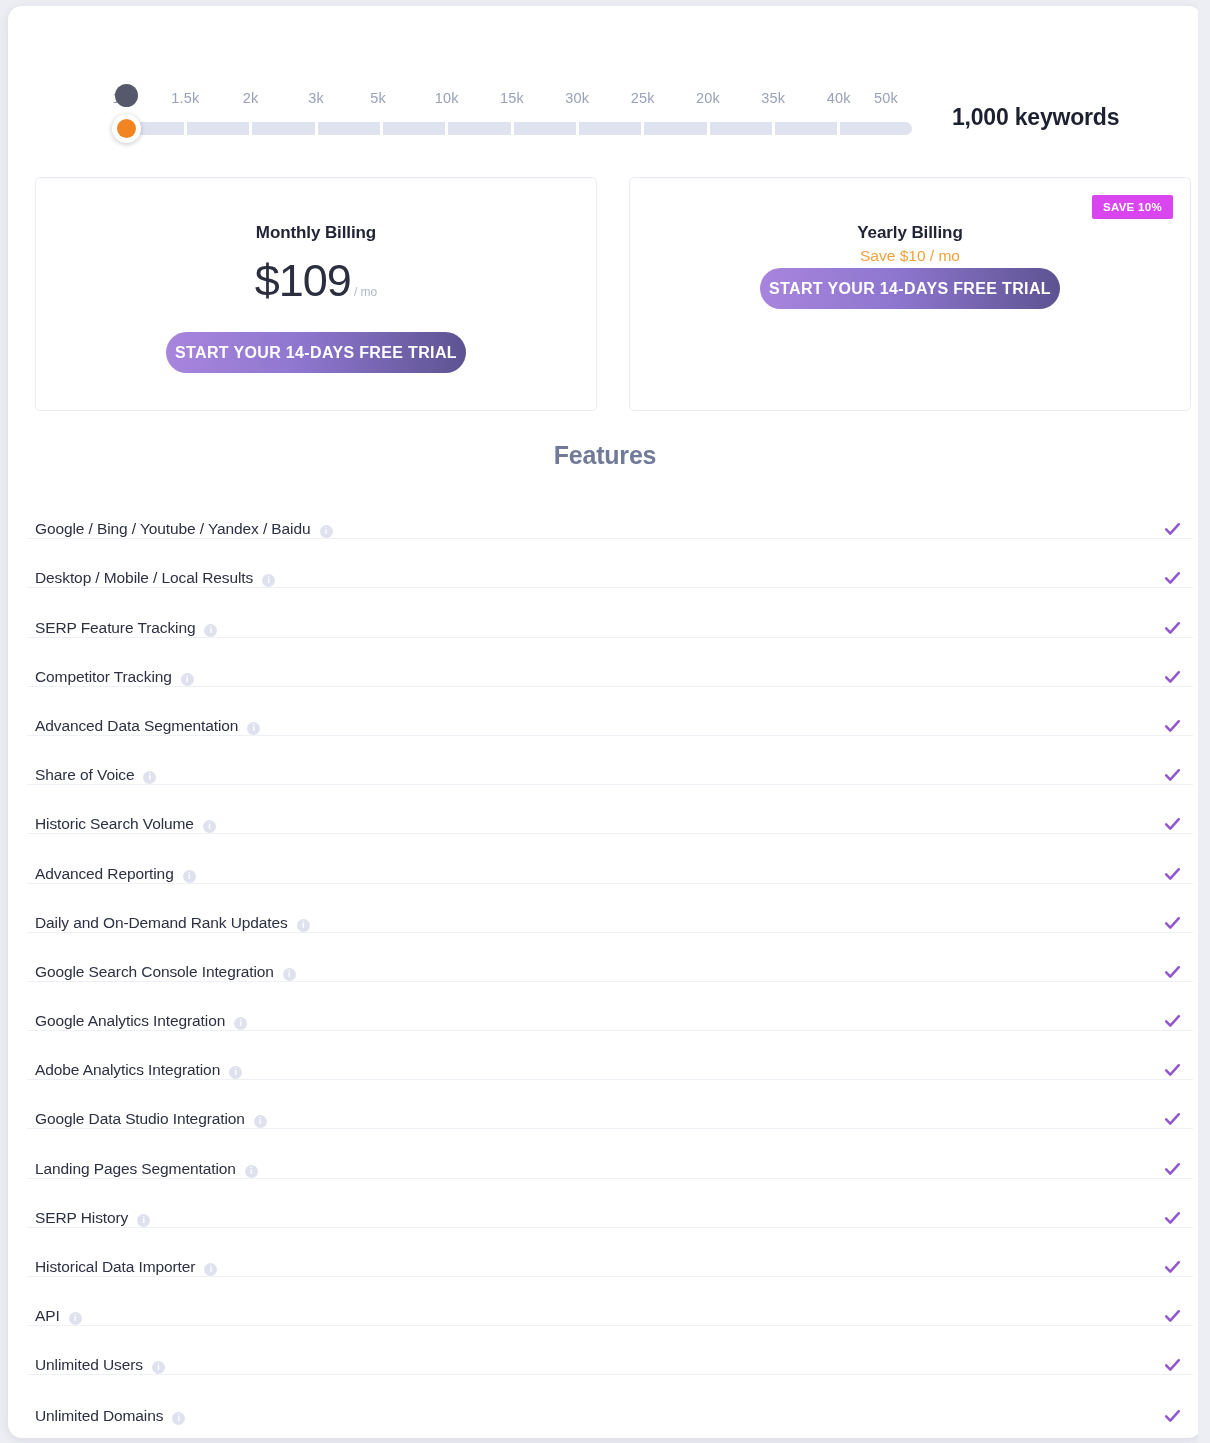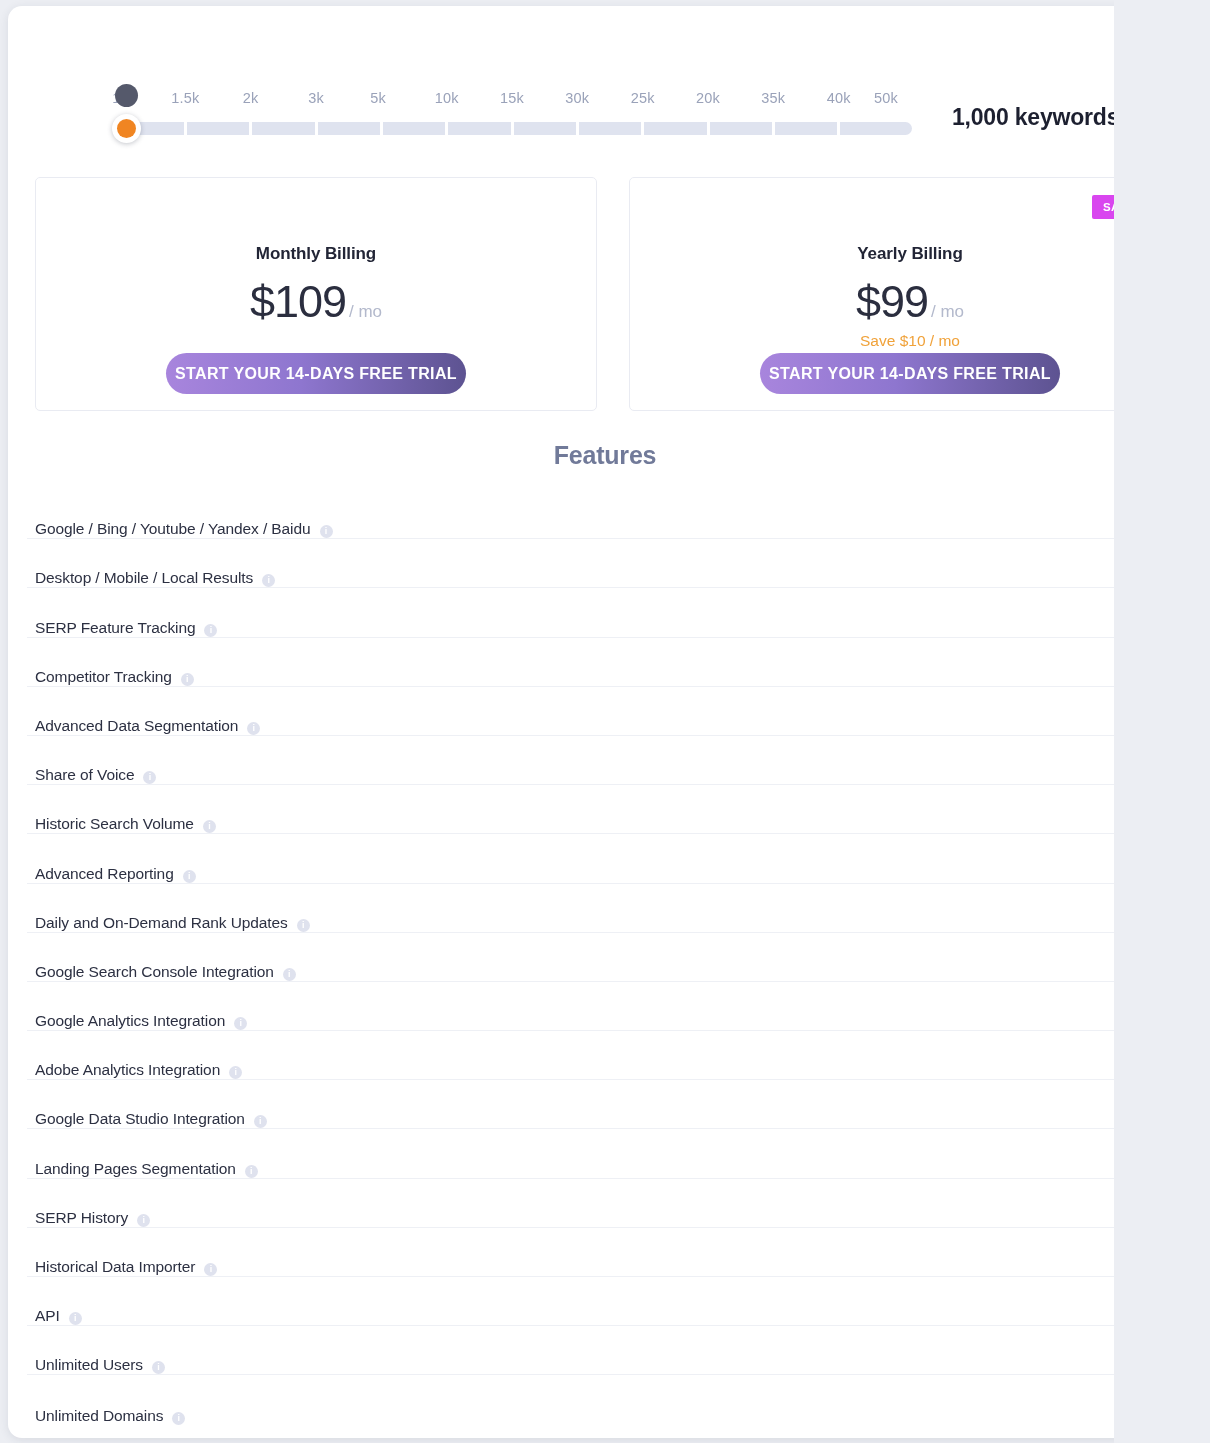--- a/index.html
+++ b/index.html
@@ -7,21 +7,21 @@
   html, body {
     width: 1210px;
     height: 1443px;
     background: #eceef3;
     font-family: "Liberation Sans", sans-serif;
     -webkit-font-smoothing: antialiased;
   }
 
   .page {
     position: relative;
-    width: 1114px;
+    width: 1198px;
     height: 1443px;
     overflow: hidden;
   }
 
   .panel {
     position: absolute;
     left: 8px;
     top: 6px;
     width: 1194px;
     height: 1432px;
@@ -134,39 +134,39 @@
   }
   .card {
     position: relative;
     flex: 1;
     border: 1px solid #e9ebf2;
     border-radius: 5px;
     background: #ffffff;
   }
   .card-title {
     text-align: center;
-    margin-top: 66px;
+    margin-top: 45px;
     font-size: 17px;
     font-weight: bold;
     color: #222536;
     letter-spacing: -0.1px;
   }
   .price-line {
     text-align: center;
     margin-top: 12px;
     white-space: nowrap;
   }
   .price-amount {
     font-size: 45px;
     font-weight: 300;
     color: #2b2e3f;
     letter-spacing: -1px;
   }
   .price-period {
-    font-size: 17px;
+    font-size: 12px;
     font-weight: 300;
     color: #b3b9cc;
     margin-left: 3px;
   }
   .price-save {
     text-align: center;
     margin-top: 4px;
     font-size: 15.5px;
     color: #f0a23a;
     font-weight: 400;
@@ -306,21 +306,20 @@
 
     <div class="cards" id="cards">
         <div class="card">
           <div class="card-title">Monthly Billing</div>
           <div class="price-line"><span class="price-amount">$109</span><span class="price-period">/ mo</span></div>
           <button class="cta cta-monthly">START YOUR 14-DAYS FREE TRIAL</button>
         </div>
         <div class="card">
           <div class="save-badge">SAVE 10%</div>
           <div class="card-title">Yearly Billing</div>
-          <div class="price-line"><span class="price-amount">$99</span><span class="price-period">/ mo</span></div>
           <div class="price-save">Save $10 / mo</div>
           <button class="cta cta-yearly">START YOUR 14-DAYS FREE TRIAL</button>
         </div>
       </div>
 
     <div class="features-heading">Features</div>
     <div class="features-list" id="features-list">
         <div class="feature-row">
           <span class="feature-label">Google / Bing / Youtube / Yandex / Baidu</span>
           <span class="info-icon">i</span>

